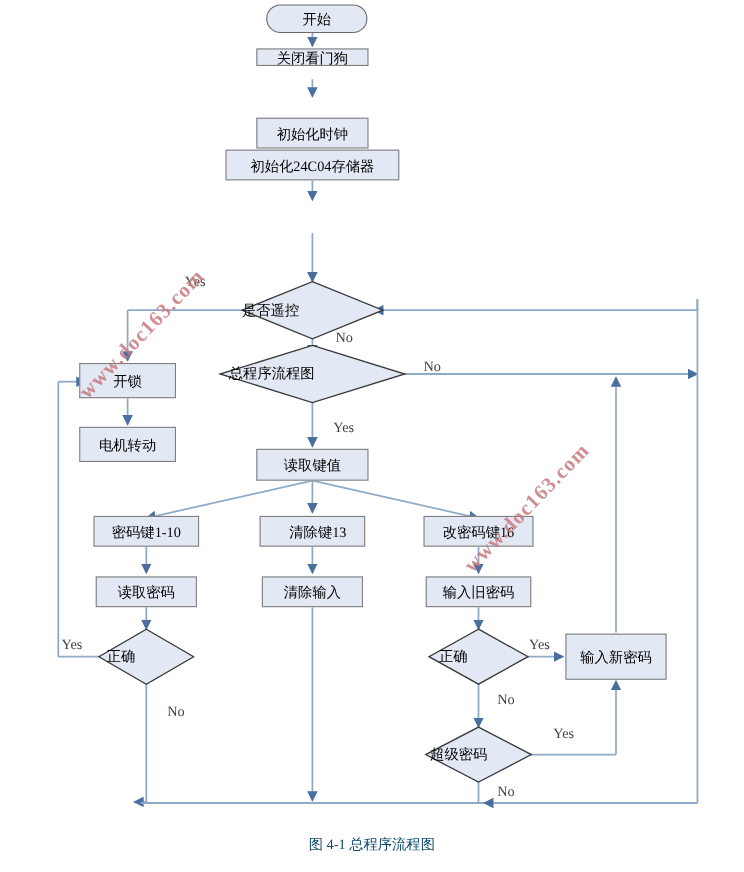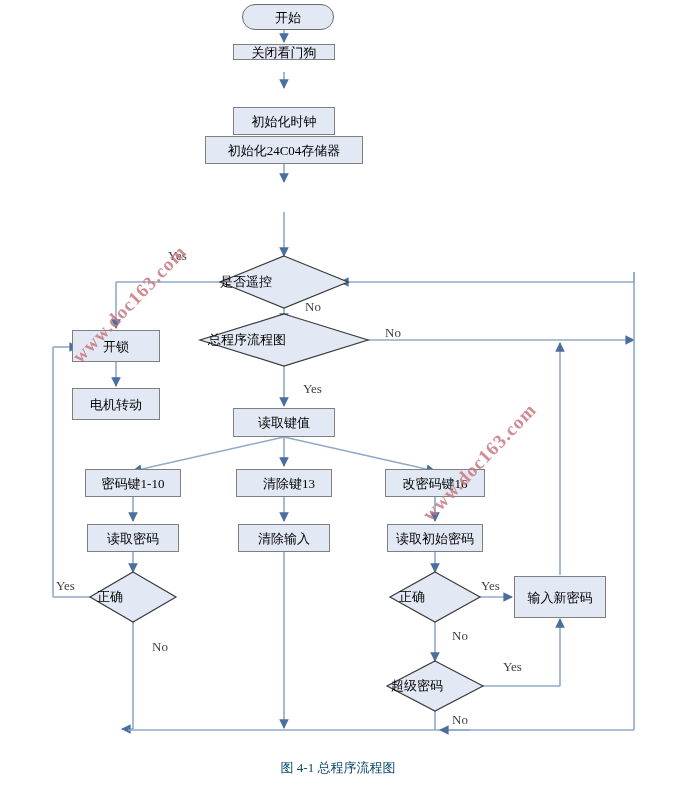--- a/index.html
+++ b/index.html
@@ -206,21 +206,21 @@
 
   <div class="node" style="left:87px;top:524px;width:92px;height:28px;">
     <span>读取密码</span>
   </div>
 
   <div class="node" style="left:238px;top:524px;width:92px;height:28px;">
     <span>清除输入</span>
   </div>
 
   <div class="node" style="left:387px;top:524px;width:96px;height:28px;">
-    <span>读取初始密码</span>
+    <span>输入旧密码</span>
   </div>
 
   <div class="diamond-label" style="left:97px;top:586px;width:72px;height:22px;">
     <span>正确</span>
   </div>
 
   <div class="diamond-label" style="left:399px;top:586px;width:72px;height:22px;">
     <span>正确</span>
   </div>
 

